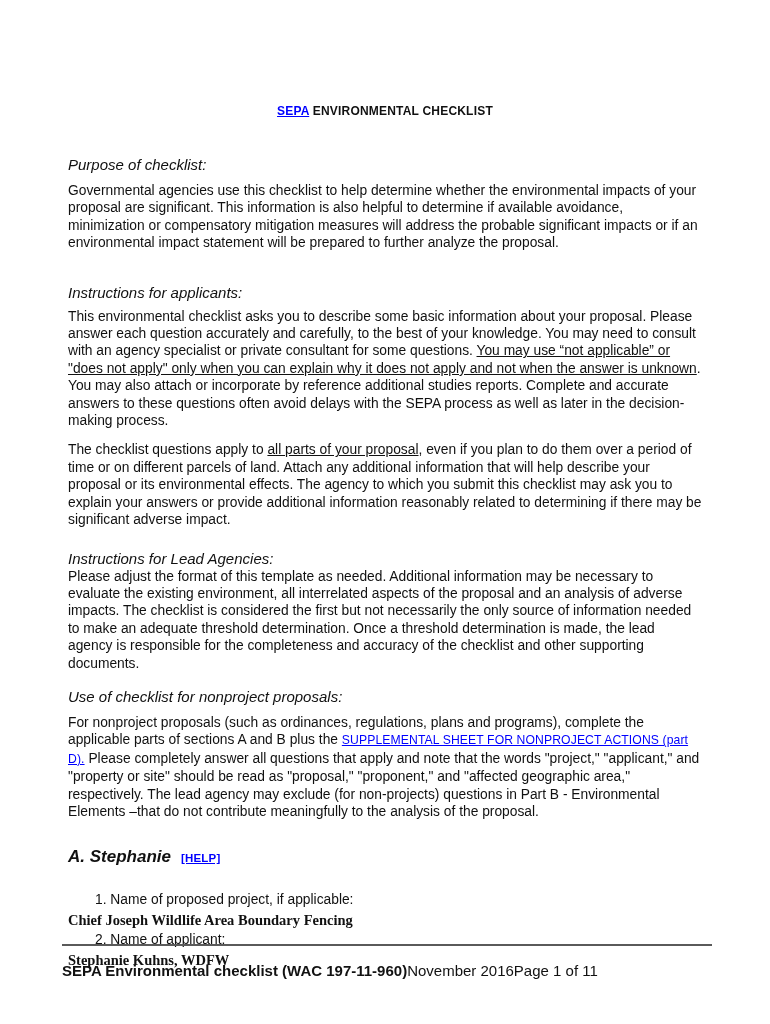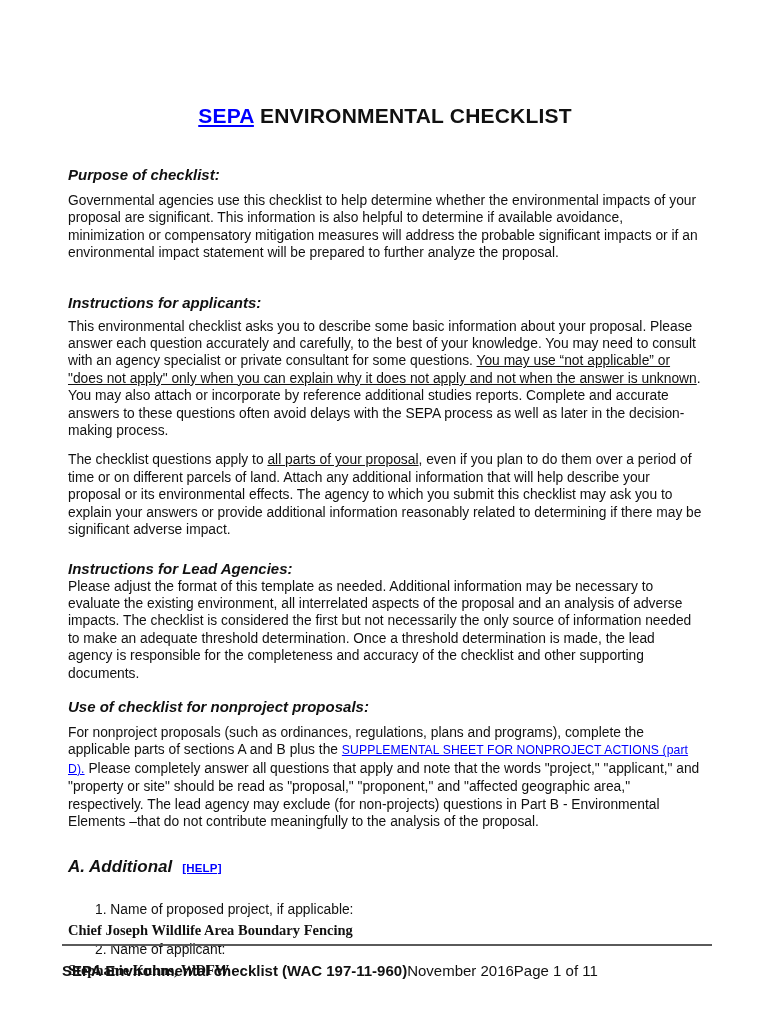--- a/index.html
+++ b/index.html
@@ -12,32 +12,32 @@
     color: #111111;
     overflow: hidden;
   }
   .content {
     margin: 0 68px 0 68px;
   }
   .title {
     margin: 0;
     padding-top: 104px;
     text-align: center;
-    font-size: 21px;
+    font-size: 12px;
     font-weight: bold;
     letter-spacing: 0.2px;
   }
   a.doclink {
     color: #0000FF;
     text-decoration: underline;
     cursor: pointer;
   }
   .section-heading {
     font-size: 15px;
-    font-weight: bold;
+    font-weight: normal;
     font-style: italic;
     margin: 0;
   }
   .h-purpose   { margin-top: 38px; }
   .h-applicants{ margin-top: 32px; }
   .h-lead     { margin-top: 21px; }
   .h-nonproject{ margin-top: 16px; }
   .para {
     font-size: 13.8px;
     line-height: 17.4px;
@@ -107,21 +107,21 @@
     <h2 class="section-heading h-applicants">Instructions for applicants:</h2>
     <p class="para p-app1"><span>This environmental checklist asks you to describe some basic information about your proposal. Please answer each question accurately and carefully, to the best of your knowledge.  You may need to consult with an agency specialist or private consultant for some questions.  </span><span class="u">You may use “not applicable” or "does not apply" only when you can explain why it does not apply and not when the answer is unknown</span><span>. You may also attach or incorporate by reference additional studies reports.  Complete and accurate answers to these questions often avoid delays with the SEPA process as well as later in the decision-making process.</span></p>
     <p class="para p-app2"><span>The checklist questions apply to </span><span class="u">all parts of your proposal</span><span>, even if you plan to do them over a period of time or on different parcels of land.  Attach any additional information that will help describe your proposal or its environmental effects.  The agency to which you submit this checklist may ask you to explain your answers or provide additional information reasonably related to determining if there may be significant adverse impact.</span></p>
 
     <h2 class="section-heading h-lead">Instructions for Lead Agencies:</h2>
     <p class="para p-lead">Please adjust the format of this template as needed.  Additional information may be necessary to evaluate the existing environment, all interrelated aspects of the proposal and an analysis of adverse impacts.  The checklist is considered the first but not necessarily the only source of information needed to make an adequate threshold determination.  Once a threshold determination is made, the lead agency is responsible for the completeness and accuracy of the checklist and other supporting documents.</p>
 
     <h2 class="section-heading h-nonproject">Use of checklist for nonproject proposals:</h2>
     <p class="para p-nonproject"><span>For nonproject proposals (such as ordinances, regulations, plans and programs), complete the applicable parts of sections A and B plus the </span><a class="doclink caps-link" href="#">SUPPLEMENTAL SHEET FOR NONPROJECT ACTIONS (part D).</a><span>  Please completely answer all questions that apply and note that the words "project," "applicant," and "property or site" should be read as "proposal," "proponent," and "affected geographic area," respectively. The lead agency may exclude (for non-projects) questions in Part B - Environmental Elements –that do not contribute meaningfully to the analysis of the proposal.</span></p>
 
-    <h2 class="bg-heading"><span>A.  Additional</span><a class="doclink help-link" href="#">[HELP]</a></h2>
+    <h2 class="bg-heading"><span>A.  Stephanie</span><a class="doclink help-link" href="#">[HELP]</a></h2>
 
     <div class="question q1">1.  Name of proposed project, if applicable:</div>
     <div class="answer a1">Chief Joseph Wildlife Area Boundary Fencing</div>
     <div class="question q2">2.  Name of applicant:</div>
     <div class="answer a2">Stephanie Kuhns, WDFW</div>
 
   </div>
 
   <div class="footer">
     <span class="f-left">SEPA Environmental checklist (WAC 197-11-960)</span>

